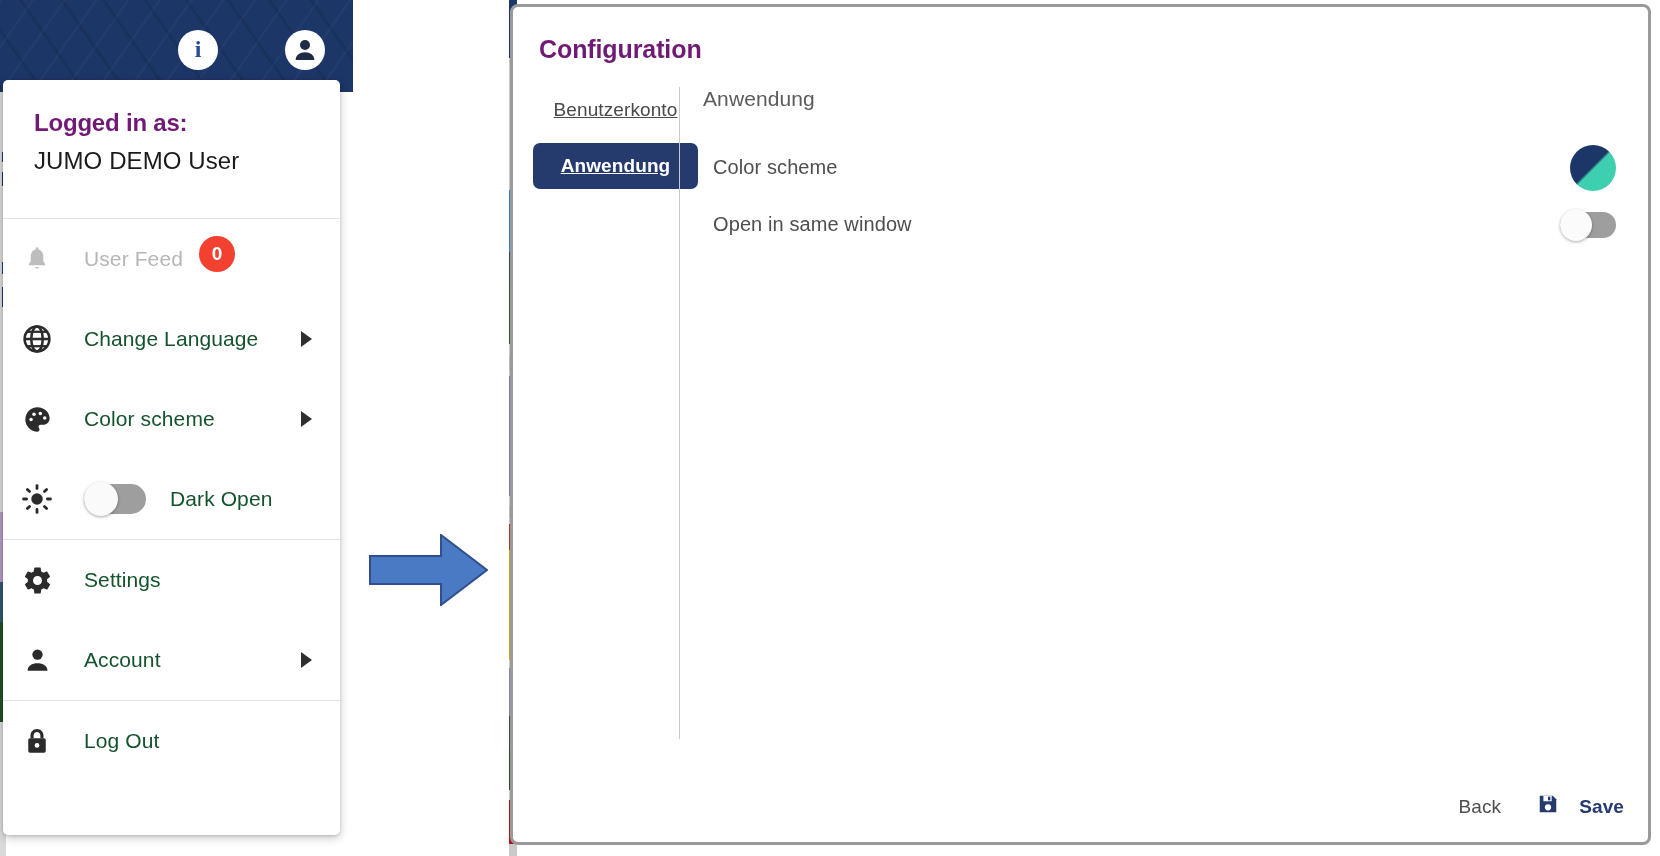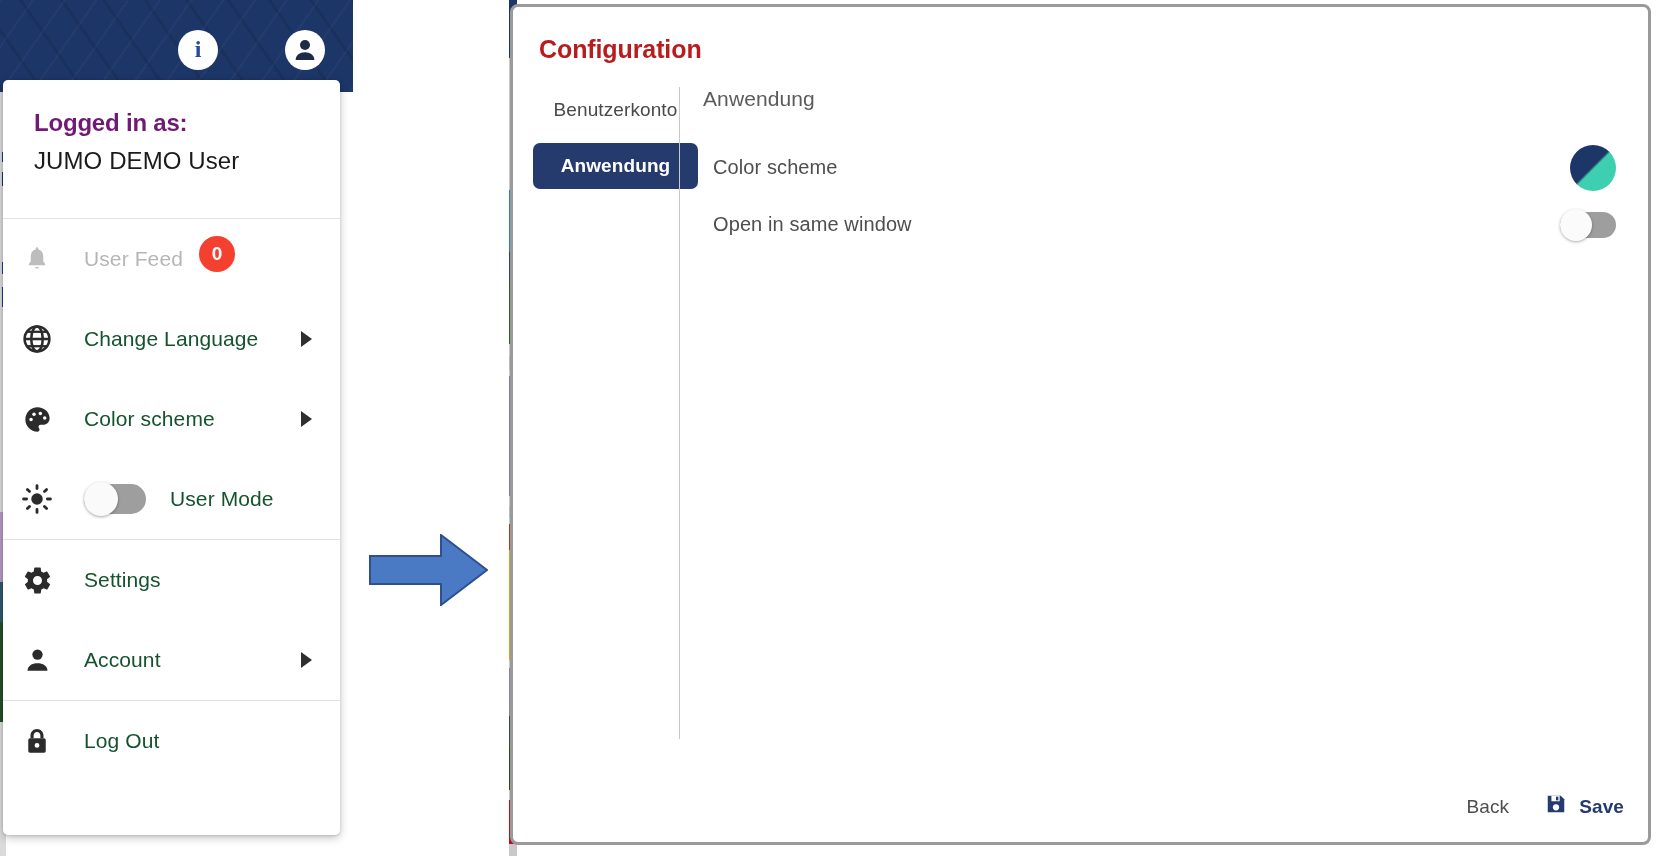--- a/index.html
+++ b/index.html
@@ -196,39 +196,40 @@
     border-radius: 8px;
     box-sizing: border-box;
     z-index: 4;
   }
   #config-title {
     position: absolute;
     left: 26px;
     top: 28px;
     font-size: 25px;
     font-weight: bold;
-    color: #b91c1c;
+    color: #701a75;
     letter-spacing: -0.1px;
   }
   #config-nav {
     position: absolute;
     left: 20px;
     top: 80px;
     width: 165px;
   }
   .nav-item {
     height: 46px;
     display: flex;
     align-items: center;
     justify-content: center;
     font-size: 19px;
     color: #4a4a4a;
     border-radius: 7px;
     margin-bottom: 10px;
     letter-spacing: 0.1px;
+    text-decoration: underline;
   }
   .nav-item.active {
     background: #253a6d;
     color: #ffffff;
     font-weight: bold;
   }
   #nav-divider {
     position: absolute;
     left: 166px;
     top: 80px;
@@ -299,21 +300,21 @@
     gap: 36px;
   }
   #back-button {
     font-size: 19px;
     color: #4e4e4e;
     letter-spacing: 0.1px;
   }
   #save-button {
     display: flex;
     align-items: center;
-    gap: 12px;
+    gap: 20px;
     font-size: 19px;
     font-weight: bold;
     color: #253a6d;
     letter-spacing: 0.1px;
   }
 </style>
 </head>
 <body>
 
 <div id="app-header">
@@ -403,21 +404,21 @@
             <line x1="4.8" y1="4.8" x2="6.4" y2="6.4"></line>
             <line x1="17.6" y1="17.6" x2="19.2" y2="19.2"></line>
             <line x1="4.8" y1="19.2" x2="6.4" y2="17.6"></line>
             <line x1="17.6" y1="6.4" x2="19.2" y2="4.8"></line>
           </g>
         </svg>
       </span>
       <span class="sw">
         <span class="knob"></span>
       </span>
-      <span class="menu-label">User Mode</span>
+      <span class="menu-label">Dark Open</span>
     </div>
 
   </div>
 
   <div class="menu-sep"></div>
 
   <div class="menu-group">
 
     <div class="menu-item">
       <span class="menu-icon">

